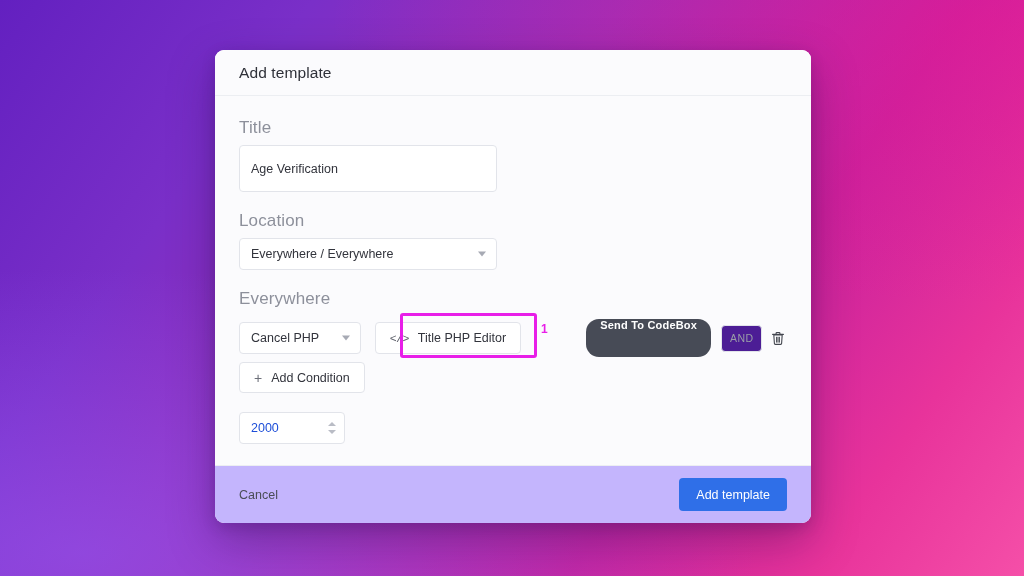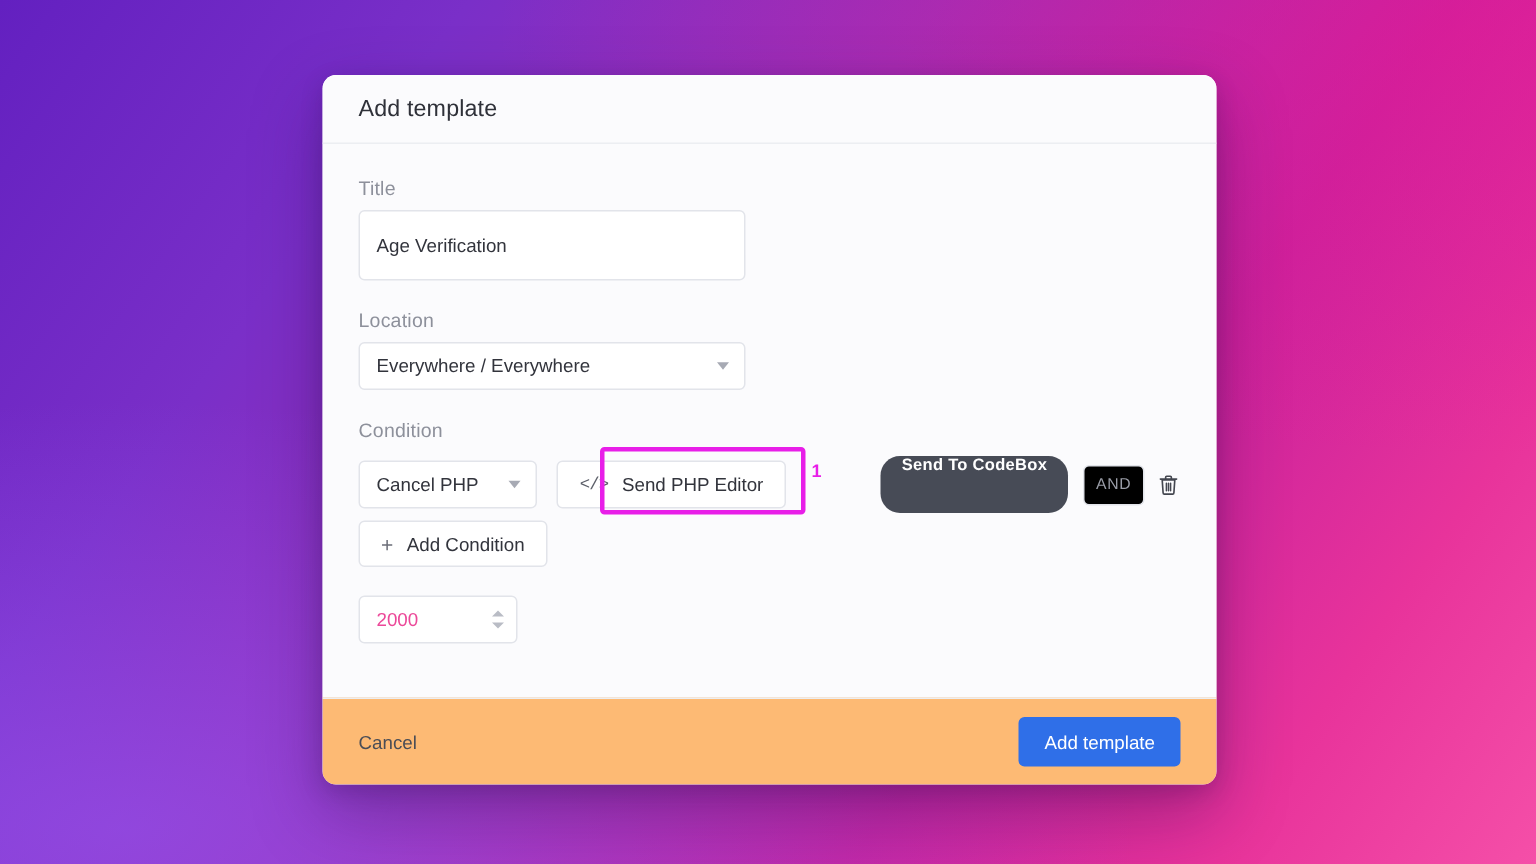--- a/index.html
+++ b/index.html
@@ -64,21 +64,21 @@
     letter-spacing: 0.1px;
   }
 
   .dialog-body {
     flex: 1 1 auto;
     background: #fbfbfd;
     padding: 22px 24px 0 24px;
   }
 
   .field-label {
-    font-size: 13px;
+    font-size: 17px;
     color: #8d909b;
     margin-bottom: 7px;
     letter-spacing: 0.15px;
   }
 
   
   .text-input {
     width: 258px;
     height: 47px;
     background: #ffffff;
@@ -185,21 +185,21 @@
     align-items: flex-start;
     cursor: pointer;
     white-space: nowrap;
     font-family: "Liberation Sans", sans-serif;
     letter-spacing: 0.2px;
   }
 
   .and-btn {
     height: 27px;
     min-width: 41px;
-    background: #000000;
+    background: #4c1d95;
     border: 1px solid #e2e4ea;
     border-radius: 4px;
     font-size: 10.5px;
     color: #9a9da7;
     display: flex;
     align-items: center;
     justify-content: center;
     cursor: pointer;
     font-family: "Liberation Sans", sans-serif;
     letter-spacing: 0.4px;
@@ -241,21 +241,21 @@
     position: relative;
     width: 106px;
     height: 32px;
     background: #ffffff;
     border: 1px solid #e2e4ea;
     border-radius: 4px;
     display: flex;
     align-items: center;
     padding: 0 11px;
     font-size: 12.5px;
-    color: #ec4899;
+    color: #1d4ed8;
   }
   .stepper-arrows {
     position: absolute;
     right: 8px;
     top: 50%;
     transform: translateY(-50%);
     display: flex;
     flex-direction: column;
     gap: 4px;
     cursor: pointer;
@@ -265,21 +265,21 @@
     border-left: 4px solid transparent;
     border-right: 4px solid transparent;
   }
   .chev-up   { border-bottom: 4px solid #b9bcc5; }
   .chev-down { border-top: 4px solid #b9bcc5; }
 
   
   .dialog-footer {
     flex: 0 0 auto;
     height: 58px;
-    background: #fdba74;
+    background: #c4b5fd;
     border-top: 1px solid #eceef2;
     display: flex;
     align-items: center;
     justify-content: space-between;
     padding: 0 24px;
   }
   .cancel-link {
     font-size: 12.5px;
     color: #4a4d56;
     cursor: pointer;
@@ -319,34 +319,34 @@
 
     <div class="group">
       <div class="field-label">Location</div>
       <div class="select">
         <span>Everywhere / Everywhere</span>
         <span class="caret"></span>
       </div>
     </div>
 
     <div class="group">
-      <div class="field-label">Condition</div>
+      <div class="field-label">Everywhere</div>
 
       <div class="cond-row">
 
         <div class="select narrow">
           <span>Cancel PHP</span>
           <span class="caret"></span>
         </div>
 
         <div style="width:18px"></div>
 
         <div class="php-editor-btn">
           <span class="code-glyph">&lt;/&gt;</span>
-          <span>Send PHP Editor</span>
+          <span>Title PHP Editor</span>
         </div>
 
         <div style="width:84px"></div>
 
         <div class="codebox-btn">
           <span>Send To CodeBox</span>
         </div>
 
         <div style="width:13px"></div>
 

